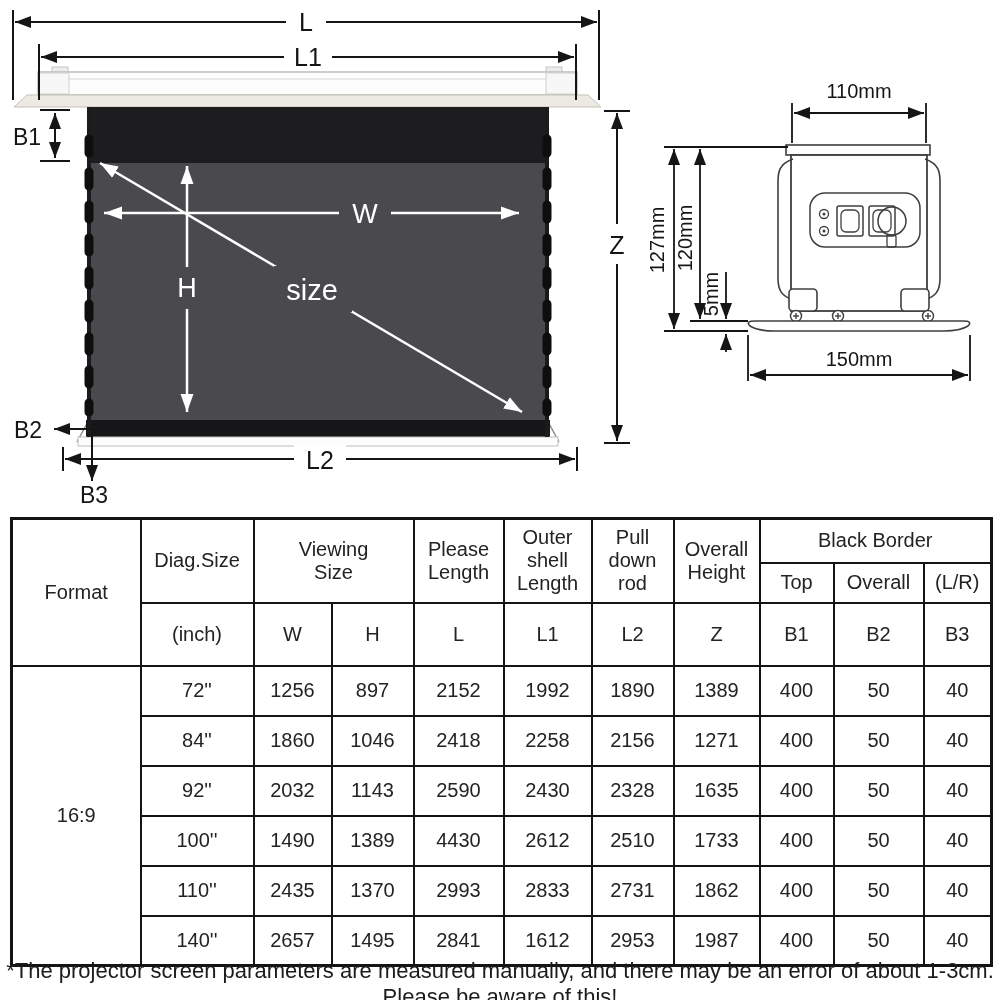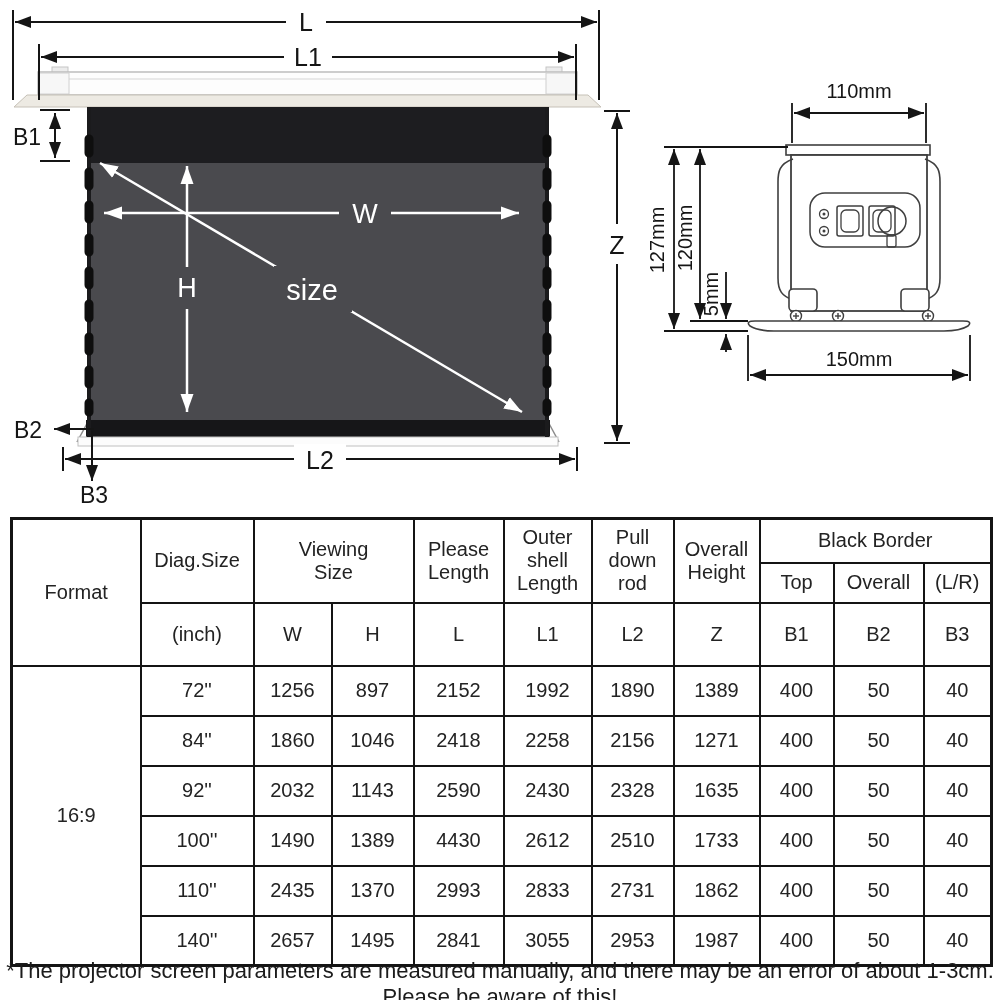--- a/index.html
+++ b/index.html
@@ -299,21 +299,21 @@
     <td>1862</td>
     <td>400</td>
     <td>50</td>
     <td>40</td>
   </tr>
   <tr class="dr">
     <td>140''</td>
     <td>2657</td>
     <td>1495</td>
     <td>2841</td>
-    <td>3055</td>
+    <td>1612</td>
     <td>2953</td>
     <td>1987</td>
     <td>400</td>
     <td>50</td>
     <td>40</td>
   </tr>
 </tbody>
   </table>
 
 <div class="footnote">*The projector screen parameters are measured manually, and there may be an error of about 1-3cm. Please be aware of this!</div>

